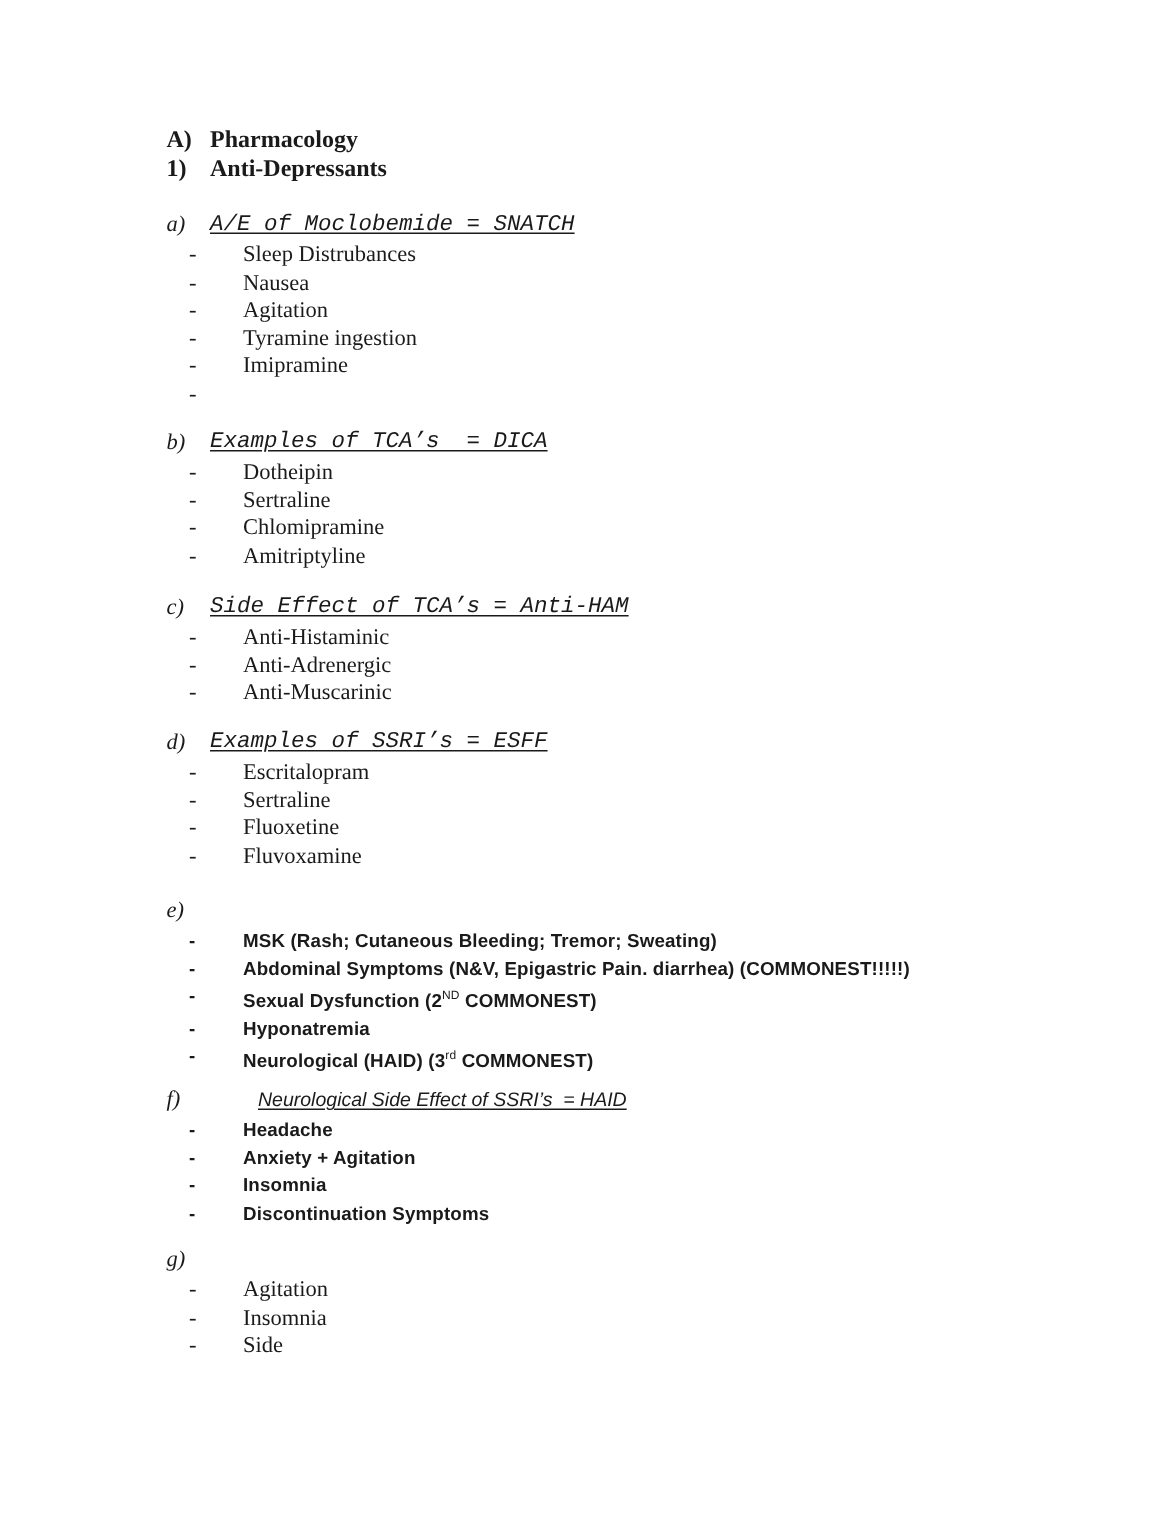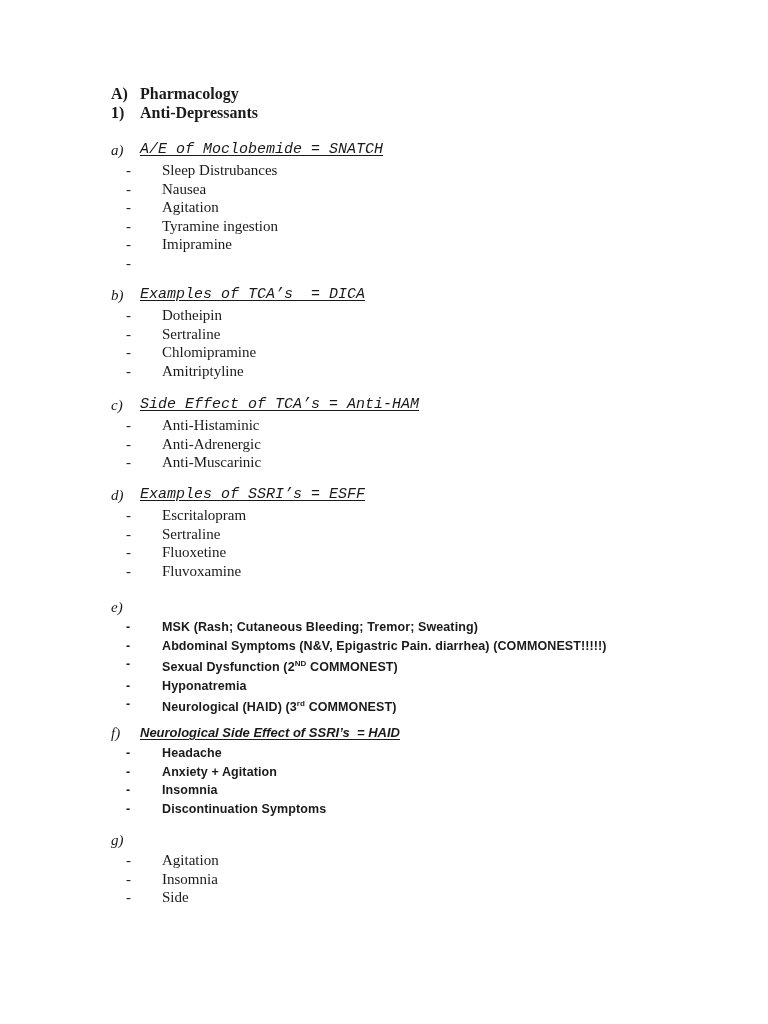--- a/index.html
+++ b/index.html
@@ -53,21 +53,22 @@
     font-style: italic;
     font-size: 15px;
     text-decoration: underline;
     text-underline-offset: 2px;
     white-space: pre;
     font-family: Liberation Mono, monospace;
   }
   .sec-title.sans {
     font-family: "Liberation Sans", sans-serif;
     font-size: 13px;
-    font-weight: 700;
+    font-weight: 400;
+    margin-left: 32px;
   }
   .item {
     display: flex;
     line-height: 18.5px;
   }
   .dash {
     margin-left: 15px;
     width: 36px;
     flex: 0 0 36px;
   }
@@ -80,21 +81,21 @@
   .sans-items .dash {
     font-family: "Liberation Sans", sans-serif;
     font-size: 12.5px;
     font-weight: bold;
     letter-spacing: 0.1px;
   }
   .sans-items .item { line-height: 18.5px; }
   .sup {
     font-size: 8px;
     vertical-align: 5px;
-    font-weight: bold;
+    font-weight: normal;
   }
   .item-text { white-space: pre; text-align: right; }
 </style>
 </head>
 <body>
 
 <div class="page">
 
   <div class="top-headings">
     <div class="h-line">

